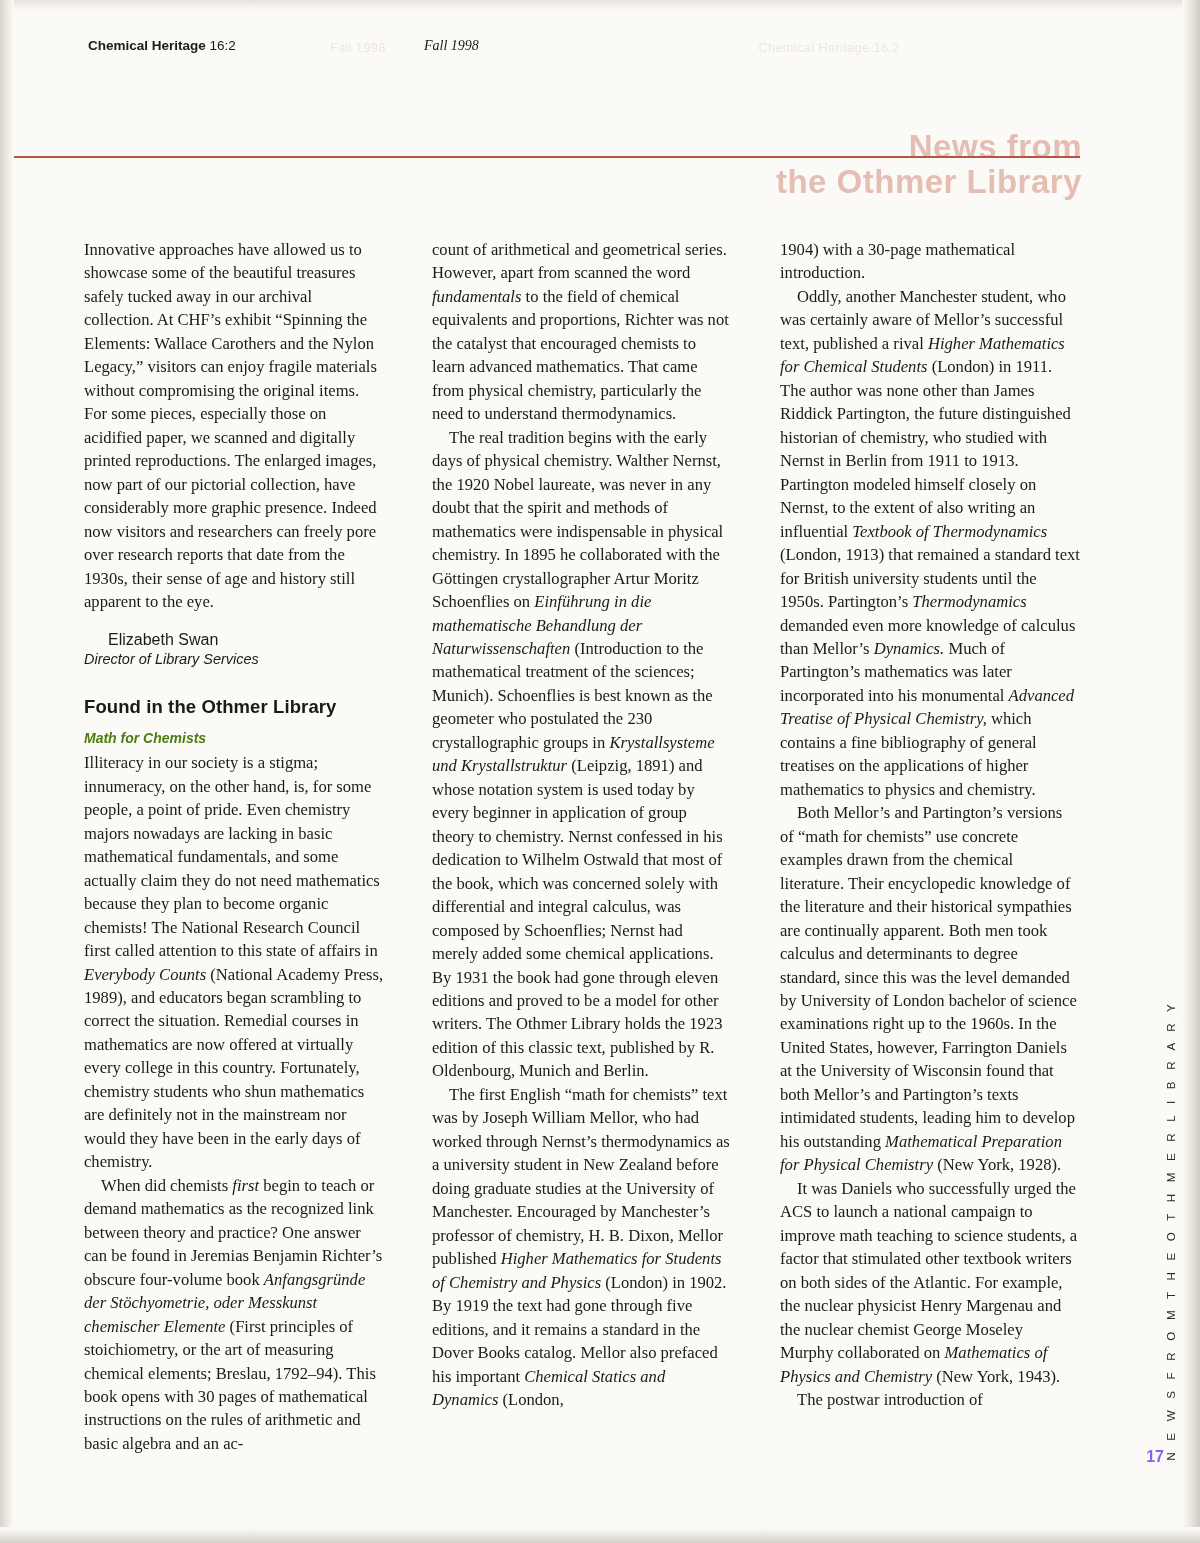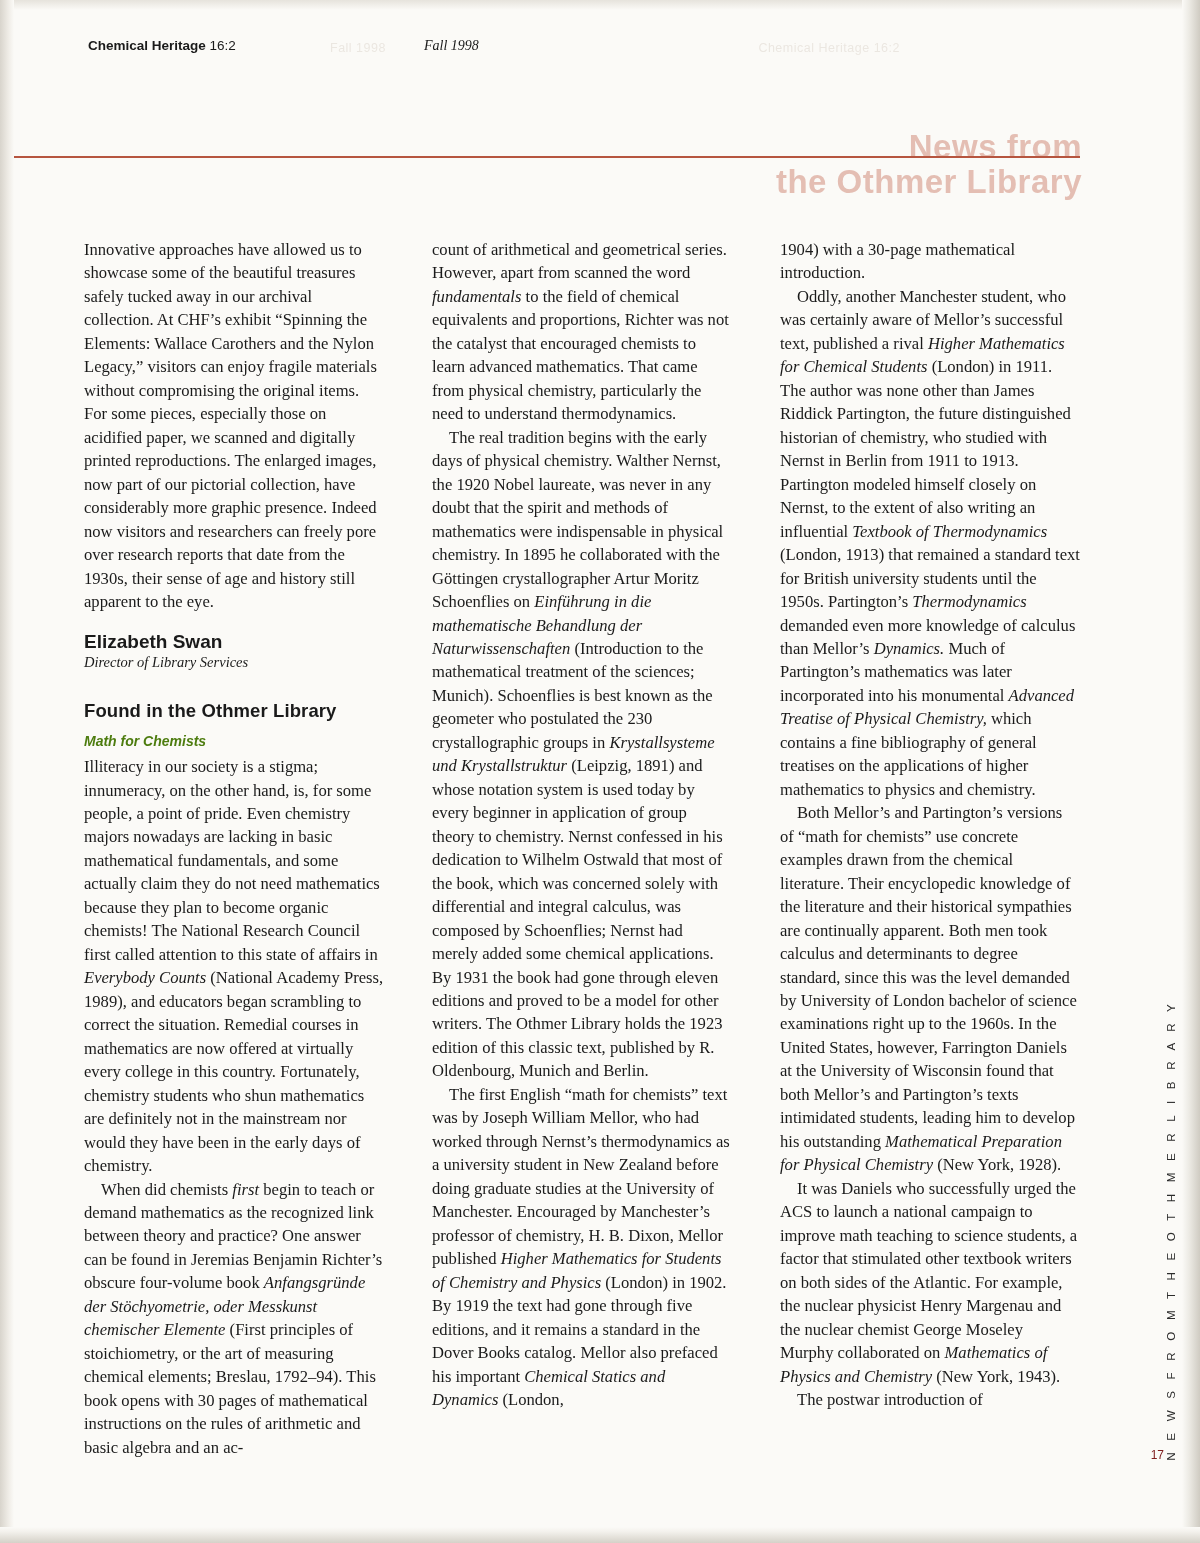--- a/index.html
+++ b/index.html
@@ -115,27 +115,28 @@
   }
   .col p {
     margin: 0;
     text-indent: 0;
   }
   .col p + p {
     text-indent: 17px;
   }
   .byline-name {
     font-family: "Liberation Sans", sans-serif;
-    font-weight: bold;
-    font-size: 19px;
+    font-weight: normal;
+    font-size: 16px;
     margin-top: 16px;
     line-height: 1.25;
+    margin-left: 24px;
   }
   .byline-role {
-    font-family: Liberation Serif, serif;
+    font-family: Liberation Sans, sans-serif;
     font-style: italic;
     font-size: 14.5px;
     line-height: 1.3;
     margin-bottom: 4px;
   }
   .section-head {
     font-family: "Liberation Sans", sans-serif;
     font-weight: bold;
     font-size: 18.5px;
     margin-top: 26px;
@@ -162,23 +163,23 @@
     font-size: 11.6px;
     letter-spacing: 4.2px;
     color: #2b2b2b;
     white-space: nowrap;
   }
   .folio {
     position: absolute;
     right: 36px;
     top: 1448px;
     font-family: "Liberation Sans", sans-serif;
-    font-weight: normal;
-    font-size: 12px;
-    color: #7f1d1d;
+    font-weight: bold;
+    font-size: 16px;
+    color: #8b5cf6;
   }
 </style>
 </head>
 <body>
 
 <div id="page">
 
   <div class="page-top-edge"></div>
   <div class="page-left-edge"></div>
   <div class="page-right-edge"></div>

